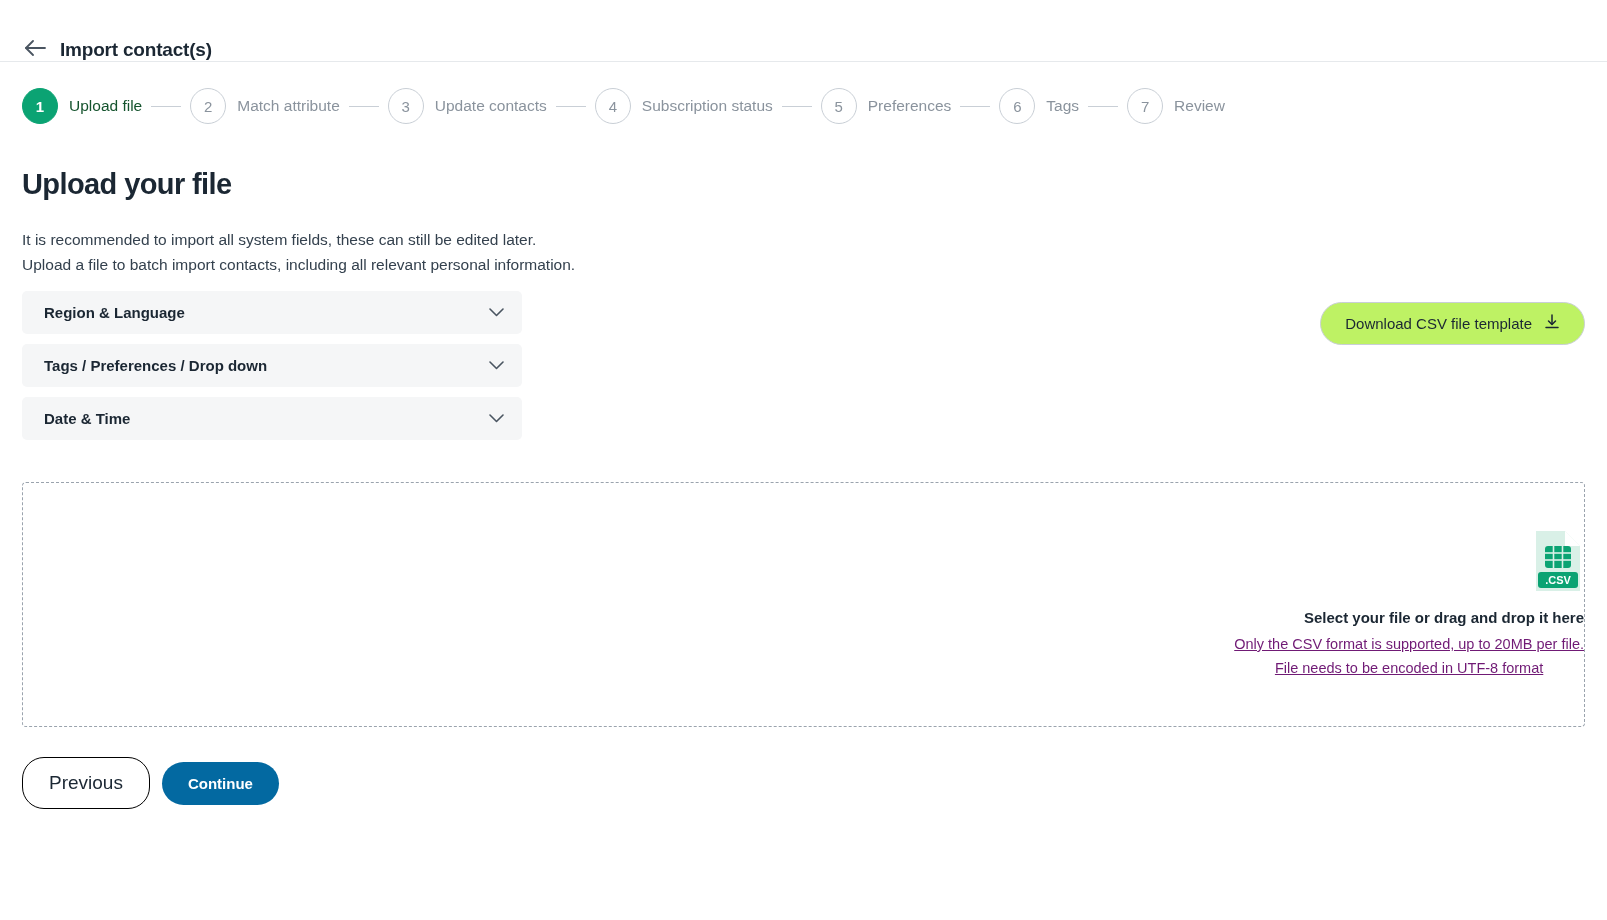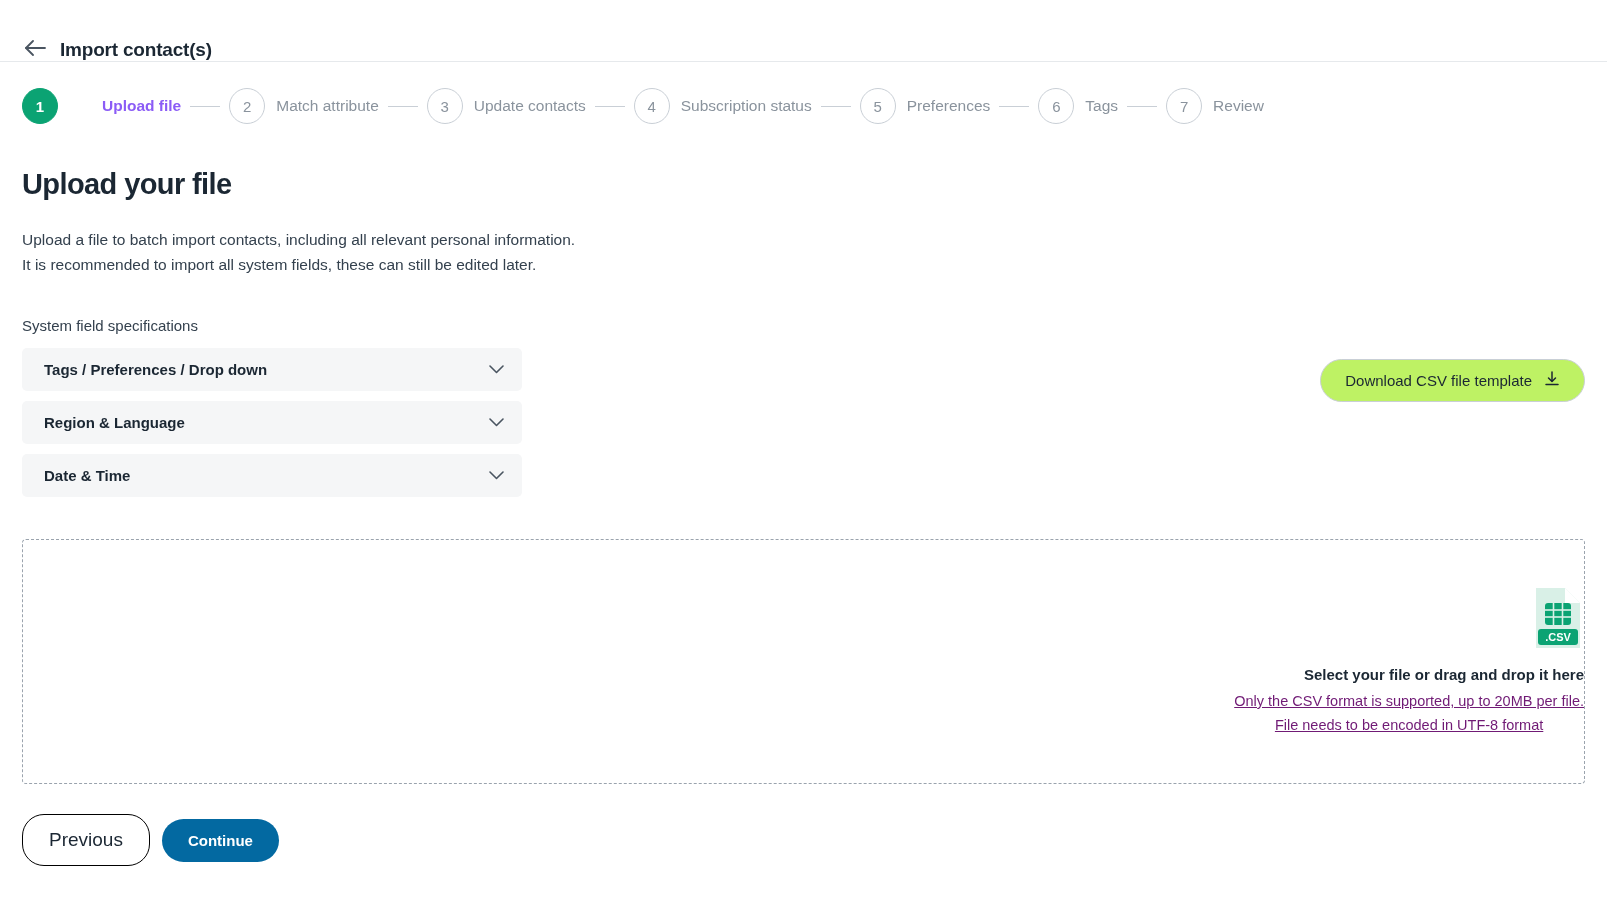--- a/index.html
+++ b/index.html
@@ -70,23 +70,22 @@
     border-color: #0ba373;
     color: #ffffff;
     font-weight: bold;
   }
   .step-label {
     font-size: 15.5px;
     color: #8a939d;
     white-space: nowrap;
   }
   .step.active .step-label {
-    color: #8b5cf6;
-    font-weight: bold;
-    margin-left: 33px;
+    color: #14532d;
+    font-weight: normal;
   }
   .step-sep {
     width: 30px;
     height: 1px;
     background: #c9cfd6;
     margin: 0 9px;
     flex: 0 0 auto;
   }
 
   
@@ -279,39 +278,38 @@
     <div class="step-label">Review</div>
   </div>
 
 </div>
 
 <div class="main">
 
   <h1 class="heading">Upload your file</h1>
 
   <div class="intro">
+    <div>It is recommended to import all system fields, these can still be edited later.</div>
     <div>Upload a file to batch import contacts, including all relevant personal information.</div>
-    <div>It is recommended to import all system fields, these can still be edited later.</div>
-  </div>
-
-  <div class="spec-label">System field specifications</div>
+  </div>
+
 
   <div class="accordion-list">
 
     <div class="accordion">
-      <span class="accordion-title">Tags / Preferences / Drop down</span>
+      <span class="accordion-title">Region &amp; Language</span>
       <span class="chev">
         <svg width="15" height="9" viewBox="0 0 15 9" fill="none" aria-hidden="true">
           <path d="M1 1 L7.5 7.5 L14 1" stroke="#4a5561" stroke-width="1.6" fill="none" stroke-linecap="round" stroke-linejoin="round"></path>
         </svg>
       </span>
     </div>
 
     <div class="accordion">
-      <span class="accordion-title">Region &amp; Language</span>
+      <span class="accordion-title">Tags / Preferences / Drop down</span>
       <span class="chev">
         <svg width="15" height="9" viewBox="0 0 15 9" fill="none" aria-hidden="true">
           <path d="M1 1 L7.5 7.5 L14 1" stroke="#4a5561" stroke-width="1.6" fill="none" stroke-linecap="round" stroke-linejoin="round"></path>
         </svg>
       </span>
     </div>
 
     <div class="accordion">
       <span class="accordion-title">Date &amp; Time</span>
       <span class="chev">

